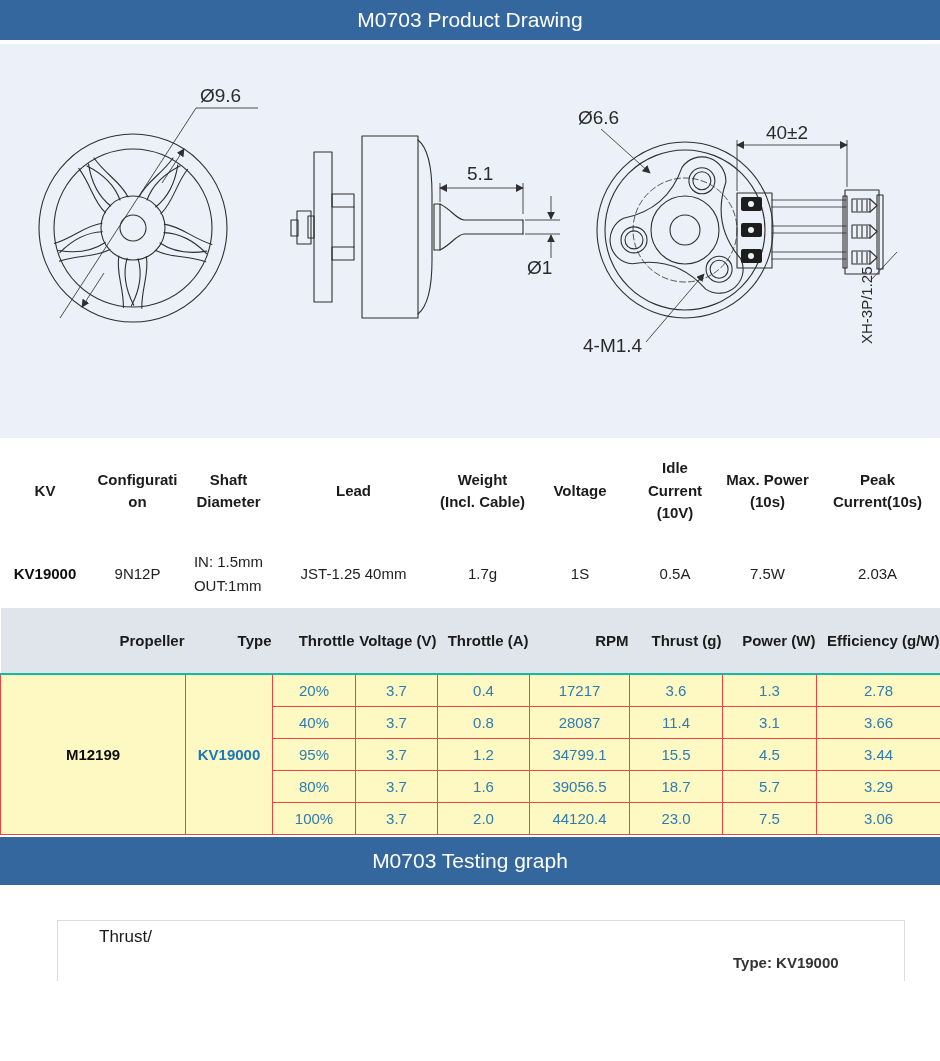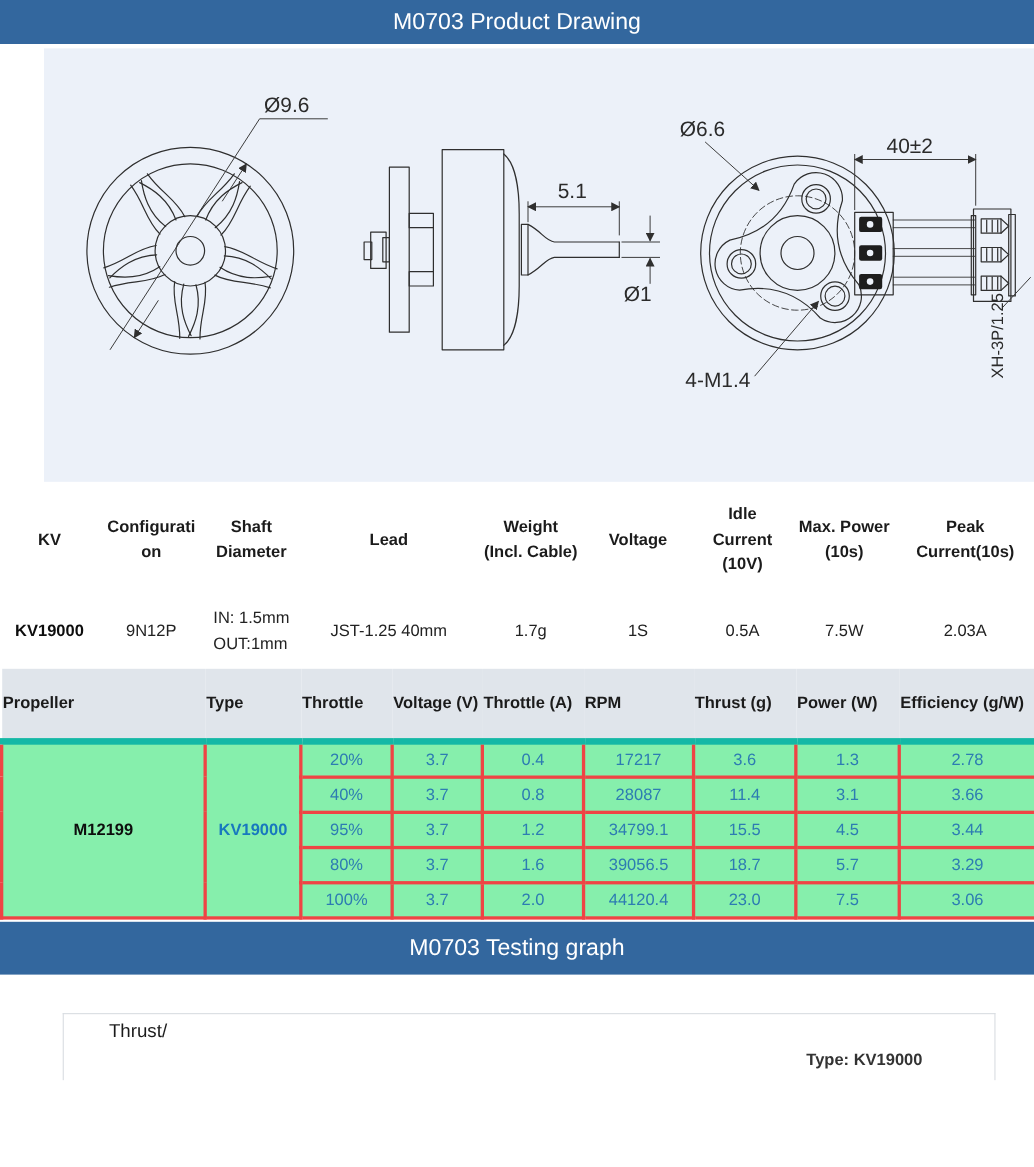--- a/index.html
+++ b/index.html
@@ -1,21 +1,21 @@
 <!DOCTYPE html>
 <html><head>
 <meta charset="utf-8">
 <style>
   html,body{margin:0;padding:0;background:#fff;}
   .page{width:940px;height:1061px;overflow:hidden;background:#fff;
         font-family:"Liberation Sans",sans-serif;position:relative;}
   .banner{height:48px;background:#33679E;color:#fff;display:flex;
           align-items:center;justify-content:center;font-size:21px;}
   .banner-lg{height:40px;margin-bottom:4px;}
-  .drawing{height:394px;background:#ECF1F9;margin-bottom:5px;margin-left:40px;}
+  .drawing{height:394px;background:#ECF1F9;margin-bottom:5px;}
   .drawing svg{display:block;}
   .geo{fill:none;stroke:#2f2f2f;stroke-width:1.1;stroke-linejoin:round;stroke-linecap:round;}
   .thin{stroke-width:0.8;}
   .dim{fill:none;stroke:#3a3a3a;stroke-width:0.9;}
   .pad{fill:#1d1d1d;stroke:none;}
   .padhole{fill:#ECF1F9;stroke:none;}
   .dlabel{font-size:19px;fill:#2b2b2b;font-family:"Liberation Sans",sans-serif;}
   .dlabel-sm{font-size:15px;fill:#2b2b2b;font-family:"Liberation Sans",sans-serif;}
 
   table{border-spacing:0;}
@@ -26,24 +26,24 @@
                  text-align:center;vertical-align:middle;font-weight:bold;}
   .spec-table th.brk{word-break:break-all;}
   .spec-table td{font-size:15px;color:#222;text-align:center;vertical-align:middle;}
   .spec-table td.kv{font-weight:bold;color:#0d0d0d;}
   .shaft{display:inline-block;text-align:left;line-height:1.55;}
   .shaft span{display:block;}
 
   .test-table{width:940px;table-layout:fixed;border-collapse:collapse;margin-bottom:2px;}
   .test-table thead tr{height:66px;}
   .test-table th{background:#E0E5EB;font-size:15px;font-weight:bold;color:#1b1b1b;
-                 border:none;border-bottom:6px solid #14b8a6;line-height:1.4;
-                 text-align:left;vertical-align:middle;}
+                 border:none;border-bottom:2px solid #14b8a6;line-height:1.4;
+                 text-align:right;vertical-align:middle;}
   .test-table tbody tr{height:32px;}
-  .test-table tbody td{background:#86efac;border:3px solid #ef4444;font-size:15px;
+  .test-table tbody td{background:#fef9c3;border:1px solid #ef4444;font-size:15px;
                        color:#2D7CB2;text-align:center;vertical-align:middle;}
   .test-table td.prop{font-weight:bold;color:#0d0d0d;}
   .test-table td.type{font-weight:bold;color:#1878BE;}
 
   .graph-area{background:#fff;height:62px;}
   .graph-box{margin-left:57px;margin-top:35px;width:846px;height:60px;background:#fff;
              border:1px solid #D9DDE2;border-bottom:none;position:relative;}
   .graph-title{position:absolute;left:41px;top:6px;font-size:17px;font-weight:normal;color:#1a1a1a;}
   .graph-type{position:absolute;left:675px;top:12px;font-size:15px;font-weight:bold;color:#333;margin-top:21px;}
 </style>

